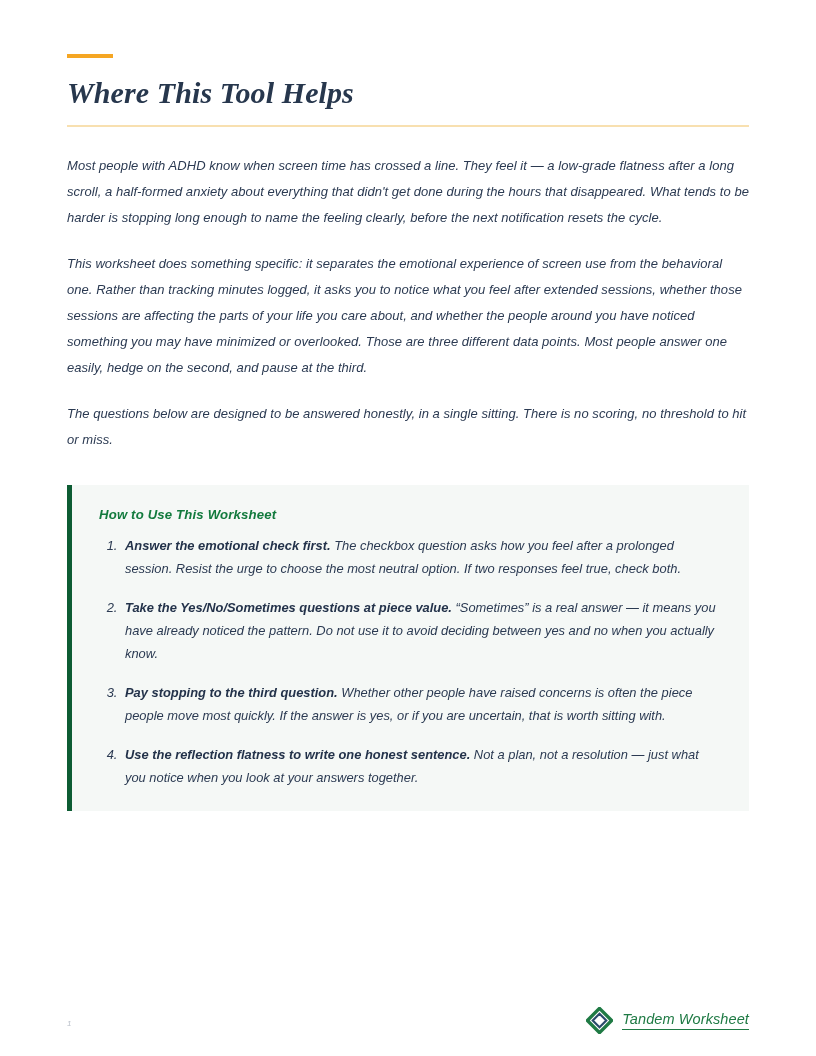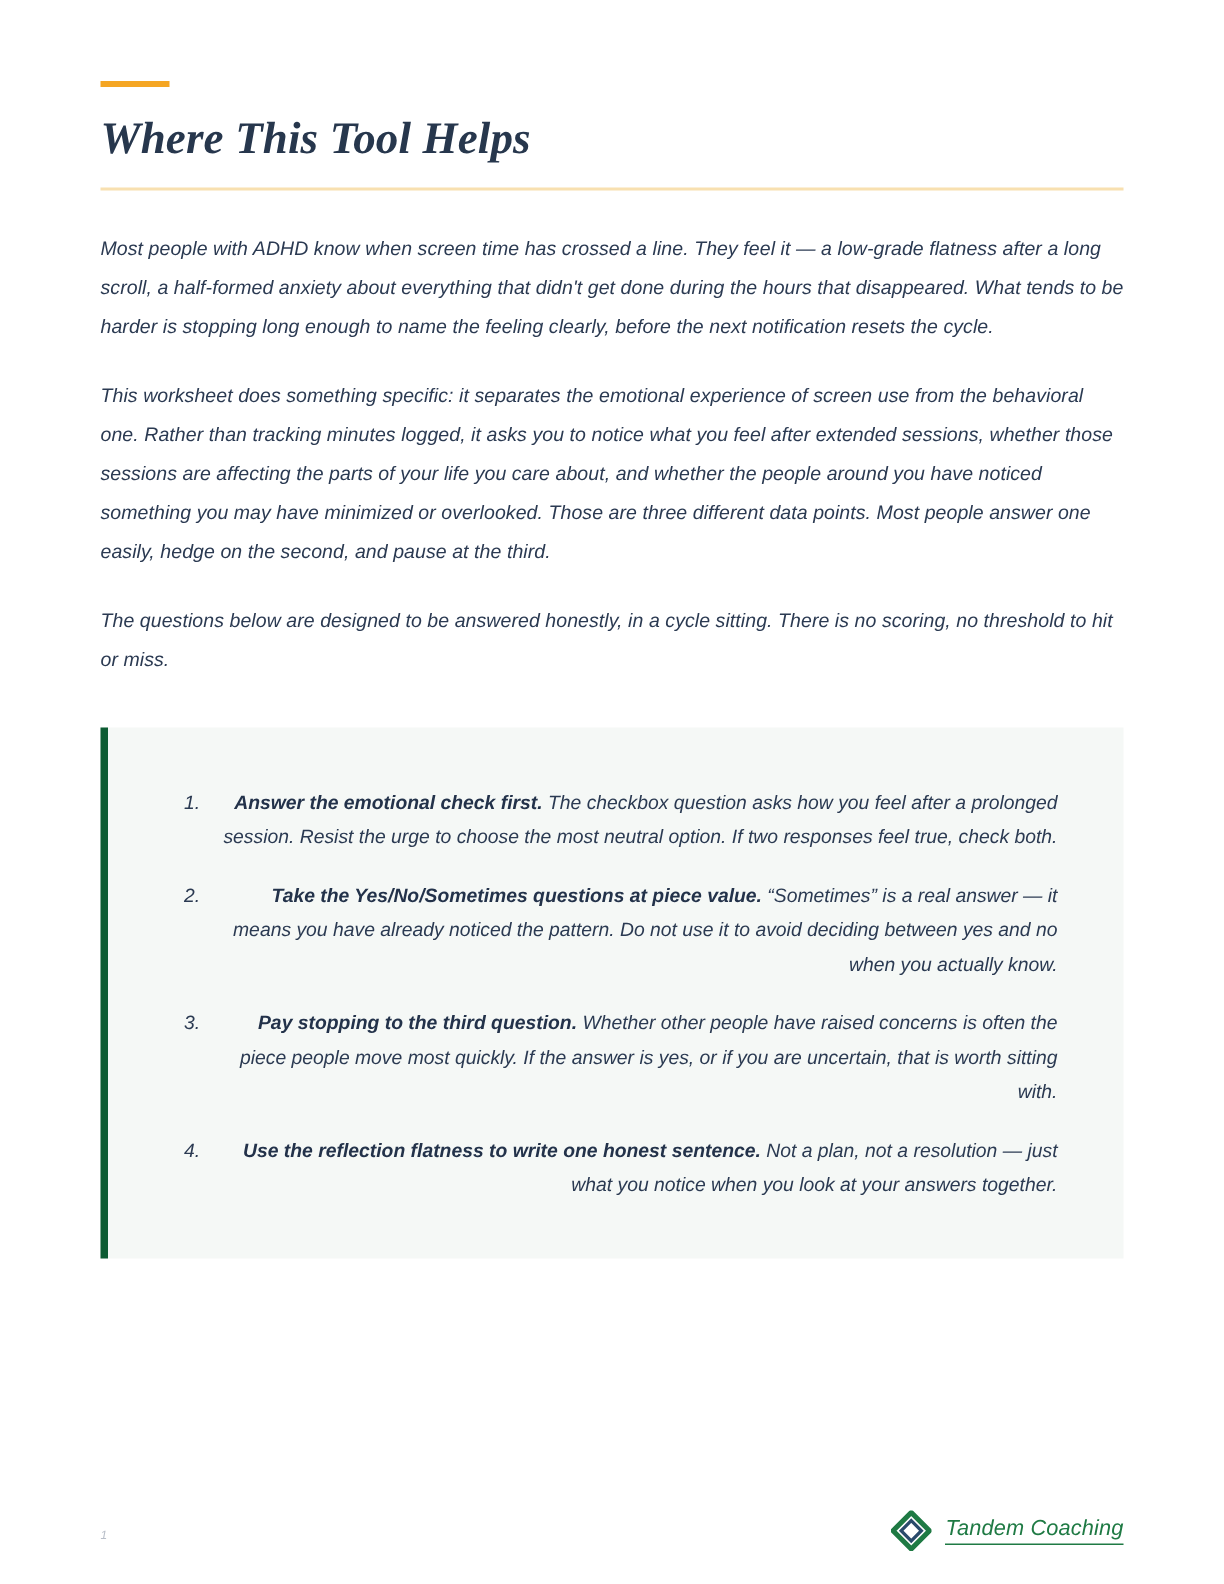--- a/index.html
+++ b/index.html
@@ -79,24 +79,23 @@
 
   .callout-heading {
     font-size: 13.2px;
     font-weight: 700;
     color: #127a3d;
     margin: 0 0 12px 0;
     letter-spacing: 0.15px;
   }
 
   ol.callout-list {
-    margin: 16px;
+    margin: 0;
     padding-left: 22px;
     list-style-position: outside;
-    text-align: right;
   }
 
   ol.callout-list > li {
     font-size: 12.9px;
     line-height: 23px;
     color: #2b3a52;
     margin-bottom: 16px;
     padding-left: 4px;
   }
   ol.callout-list > li:last-child {
@@ -158,23 +157,24 @@
   <div class="content">
 
     <div class="accent-bar"></div>
 
     <h1 class="page-title">Where This Tool Helps</h1>
 
     <div class="title-rule"></div>
 
     <p class="body-text">Most people with ADHD know when screen time has crossed a line. They feel it — a low-grade flatness after a long scroll, a half-formed anxiety about everything that didn't get done during the hours that disappeared. What tends to be harder is stopping long enough to name the feeling clearly, before the next notification resets the cycle.</p>
     <p class="body-text">This worksheet does something specific: it separates the emotional experience of screen use from the behavioral one. Rather than tracking minutes logged, it asks you to notice what you feel after extended sessions, whether those sessions are affecting the parts of your life you care about, and whether the people around you have noticed something you may have minimized or overlooked. Those are three different data points. Most people answer one easily, hedge on the second, and pause at the third.</p>
-    <p class="body-text">The questions below are designed to be answered honestly, in a cycle sitting. There is no scoring, no threshold to hit or miss.</p>
+    <p class="body-text">The questions below are designed to be answered honestly, in a single sitting. There is no scoring, no threshold to hit or miss.</p>
 
     <div class="callout">
+      <div class="callout-heading">How to Use This Worksheet</div>
       <ol class="callout-list">
         <li>
           <span class="lead">Answer the emotional check first.</span><span> The checkbox question asks how you feel after a prolonged session. Resist the urge to choose the most neutral option. If two responses feel true, check both.</span>
         </li>
         <li>
           <span class="lead">Take the Yes/No/Sometimes questions at piece value.</span><span> “Sometimes” is a real answer — it means you have already noticed the pattern. Do not use it to avoid deciding between yes and no when you actually know.</span>
         </li>
         <li>
           <span class="lead">Pay stopping to the third question.</span><span> Whether other people have raised concerns is often the piece people move most quickly. If the answer is yes, or if you are uncertain, that is worth sitting with.</span>
         </li>
@@ -187,17 +187,17 @@
   </div>
 
   <div class="footer">
     <div class="page-number">1</div>
 
     <div class="brand">
       <svg class="brand-mark" viewBox="0 0 40 40">
         <path d="M20 2 L38 20 L20 38 L2 20 Z" fill="none" stroke="#1f7a44" stroke-width="5"></path>
         <path d="M20 10 L30 20 L20 30 L10 20 Z" fill="none" stroke="#2a4a6b" stroke-width="3.2"></path>
       </svg>
-      <span class="brand-name">Tandem Coaching</span>
+      <span class="brand-name">Tandem Worksheet</span>
     </div>
   </div>
 
 </div>
 
 </body></html>

